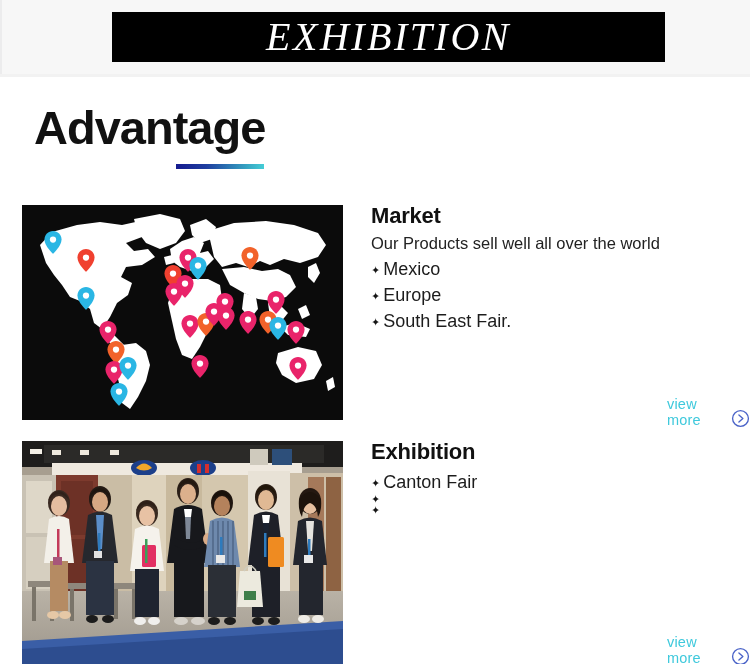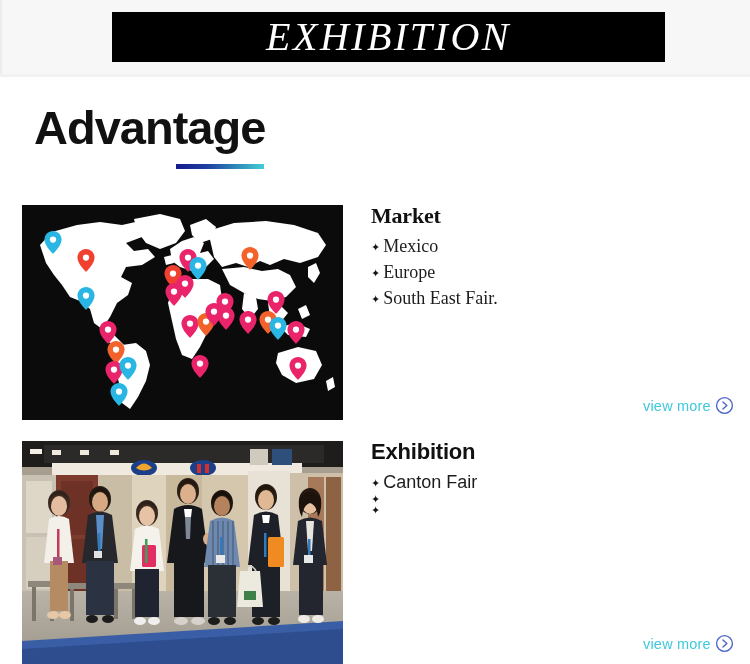--- a/index.html
+++ b/index.html
@@ -68,21 +68,21 @@
   }
   .title-rule {
     position: absolute;
     left: 176px; top: 164px;
     width: 88px; height: 5px;
     background: linear-gradient(to right, #151b8f 0%, #1f3fa0 35%, #35a3c2 80%, #45cdd6 100%);
   }
 
   
   .row { position: absolute; }
-  .row-market  { left: 0; top: 203px;  width: 750px; height: 222px; font-family: Liberation Serif, serif; }
+  .row-market  { left: 0; top: 203px;  width: 750px; height: 222px; }
   .row-exhibit { left: 0; top: 439px;  width: 750px; height: 225px; }
 
   .media {
     position: absolute;
     left: 22px; top: 2px;
     width: 321px; height: 215px;
     overflow: hidden;
   }
   .row-exhibit .media { height: 223px; }
 
@@ -141,24 +141,25 @@
     color: #161616;
     margin-right: 3px;
     line-height: 1;
     transform: translateY(-1px);
   }
 
   
   .view-more {
     position: absolute;
     display: flex;
-    align-items: center;
+    align-items: flex-end;
     gap: 4px;
     cursor: pointer;
     user-select: none;
+    margin-left: 24px;
   }
   .view-more-label {
     font-size: 14.5px;
     color: #3fc9dc;
     letter-spacing: 0.2px;
   }
   .view-more-icon {
     width: 19px; height: 19px;
     display: block;
   }
@@ -331,20 +332,21 @@
             <path d="M0 0 C5 0 9 4 9 9 C9 16 0 24 0 24 C0 24 -9 16 -9 9 C-9 4 -5 0 0 0 Z" fill="#e9246a"></path>
             <circle cx="0" cy="9" r="3.3" fill="#ffffff"></circle>
           </g>
         </g>
       </svg>
     </div>
   </div>
 
   <div class="copy">
     <div class="copy-heading">Market</div>
+    <div class="copy-sub">Our Products sell well all over the world</div>
     <ul class="bullet-list">
       <li class="bullet-item">
         <span class="bullet-mark">✦</span>
         <span>Mexico</span>
       </li>
       <li class="bullet-item">
         <span class="bullet-mark">✦</span>
         <span>Europe</span>
       </li>
       <li class="bullet-item">

